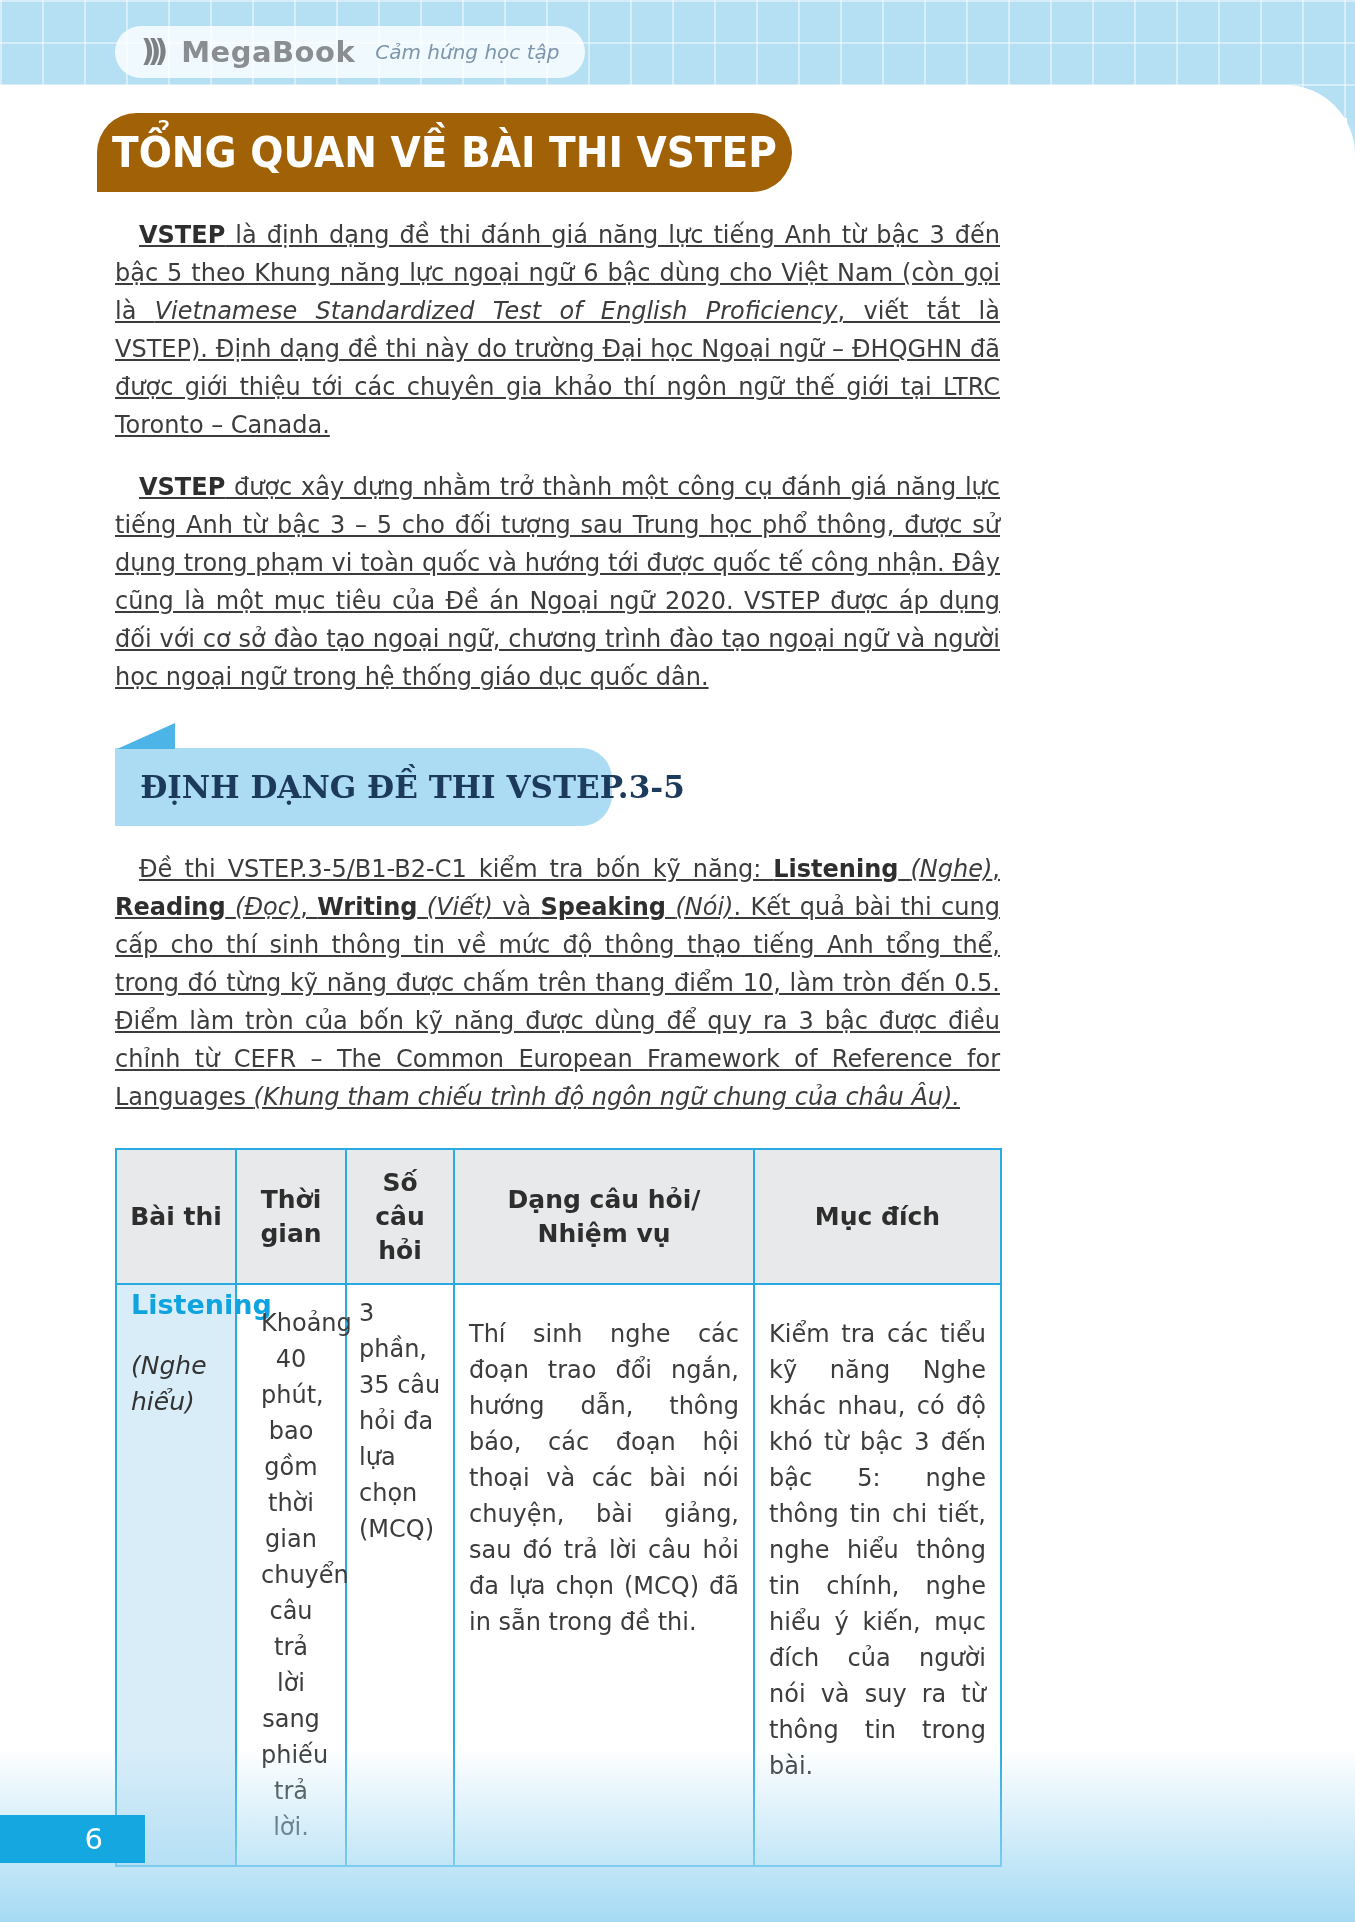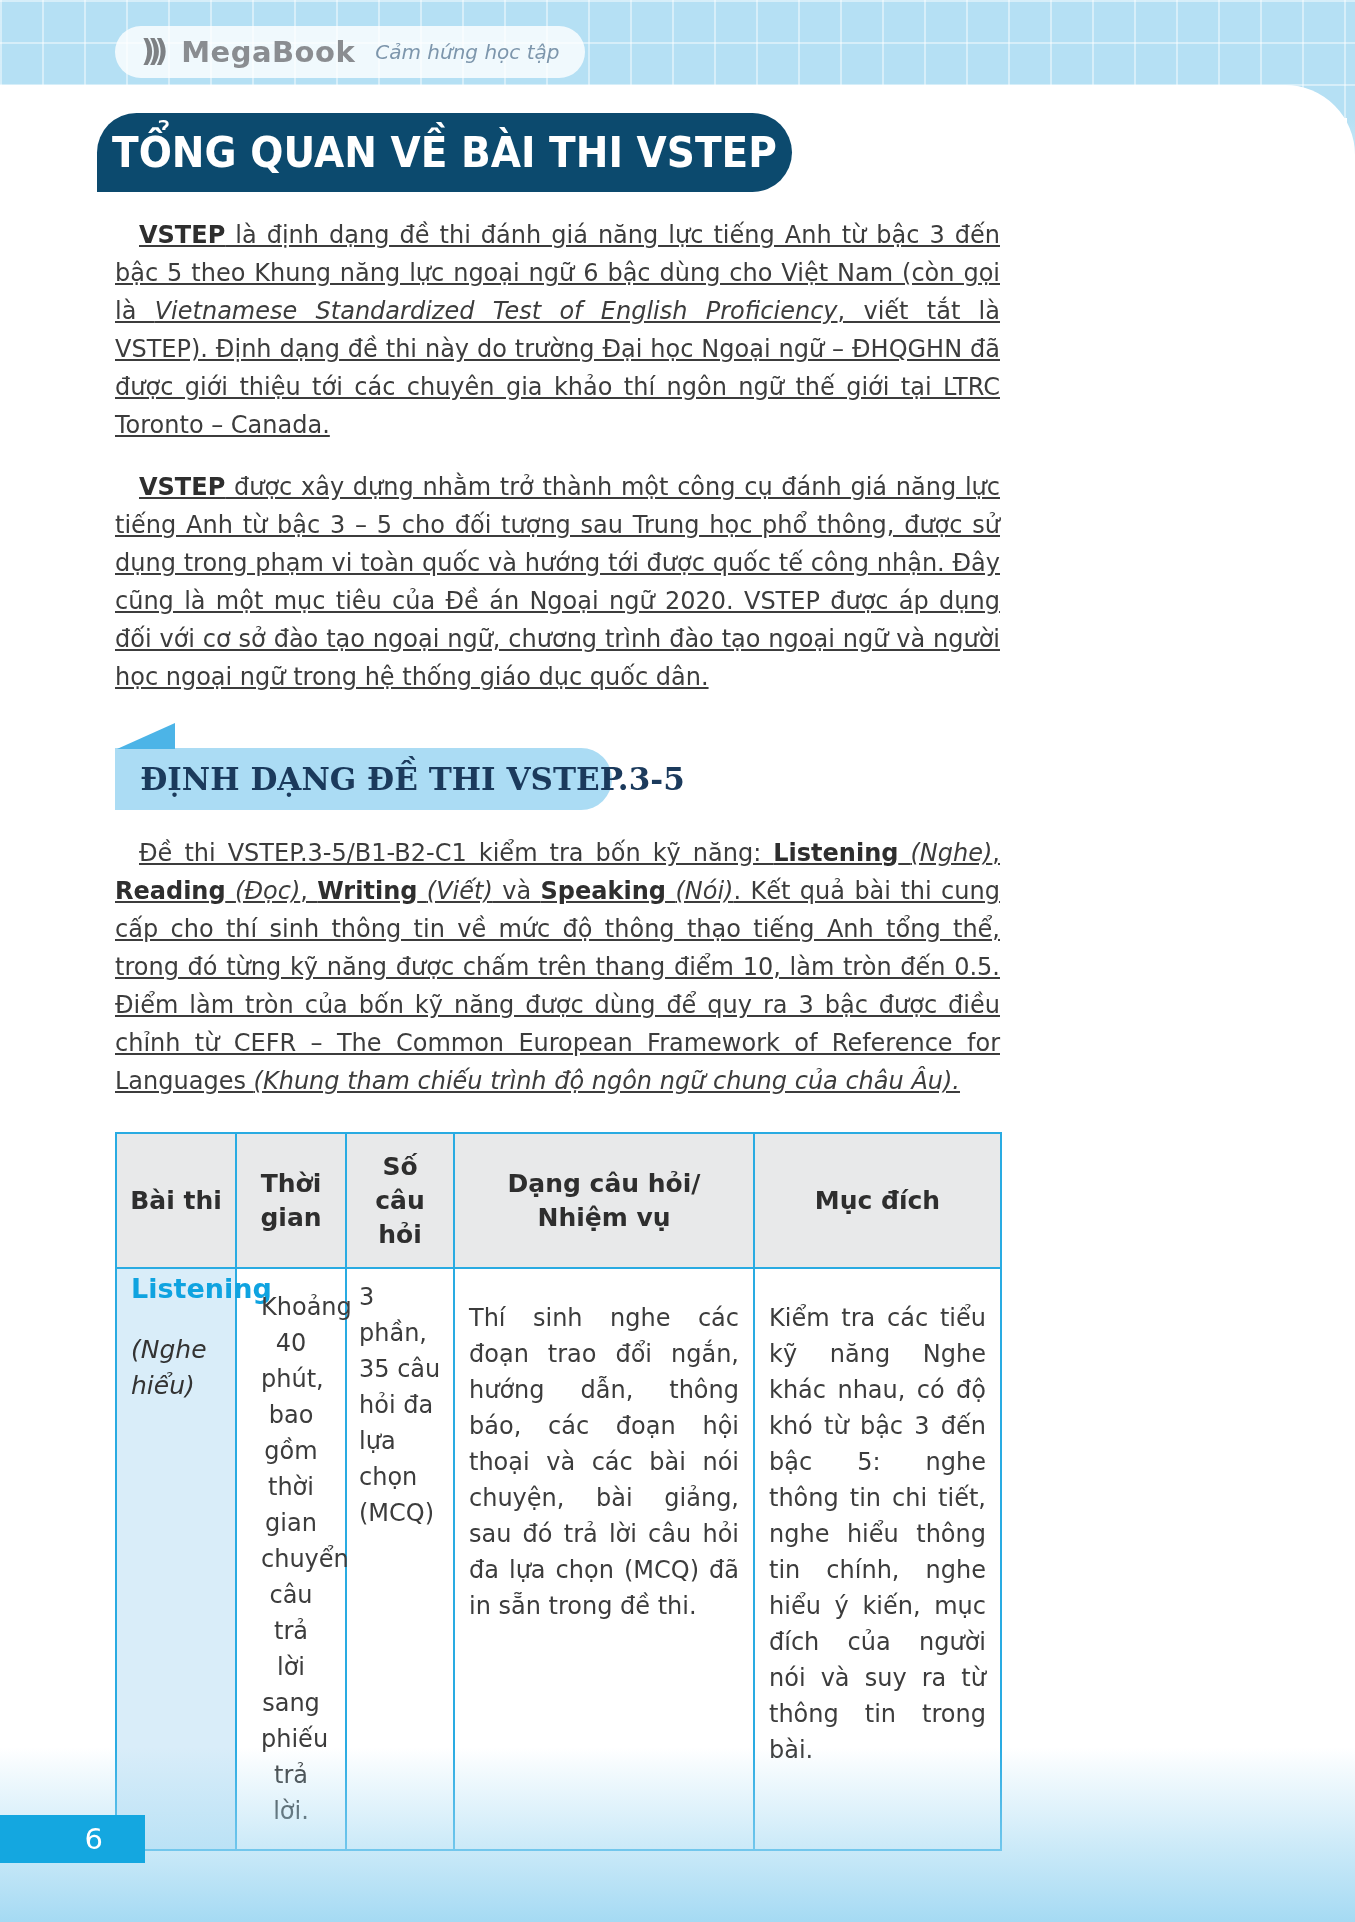--- a/index.html
+++ b/index.html
@@ -34,21 +34,21 @@
   }
   .brand-mark{
     color:#7e8184;font-weight:900;font-size:30px;letter-spacing:-7px;
     margin-right:10px;transform:translateY(-2px);
   }
   .brand-name{color:#8a8d91;font-size:29px;font-weight:600;letter-spacing:.5px;}
   .brand-slogan{color:#7d96ac;font-size:20px;font-style:italic;margin-left:10px;}
   
   .title-banner{
     position:relative;margin:28px 0 0 97px;width:695px;height:79px;
-    background:#0c4a6e;border-radius:45px 45px 45px 0;
+    background:#a16207;border-radius:45px 45px 45px 0;
     display:flex;align-items:center;justify-content:center;
   }
   .title-banner span{
     color:#ffffff;font-weight:800;font-size:42px;letter-spacing:0px;
     transform:scaleX(.93);white-space:nowrap;
   }
   
   .content{position:relative;margin-left:115px;width:885px;}
   .para{
     font-size:24px;line-height:38px;text-align:justify;text-indent:24px;
@@ -56,21 +56,21 @@
   }
   .seg-bold{font-weight:700;color:#2e2e2e;}
   .seg-italic{font-style:italic;}
   
   .section-wrap{position:relative;margin-top:52px;width:497px;}
   .corner-fold{
     position:absolute;top:-25px;left:2px;width:0;height:0;
     border-bottom:26px solid #4cb4e7;border-left:58px solid transparent;
   }
   .section-banner{
-    width:497px;height:62px;background:#abdcf4;border-radius:0 31px 31px 0;
+    width:497px;height:78px;background:#abdcf4;border-radius:0 31px 31px 0;
     display:flex;align-items:center;
   }
   .section-banner span{
     font-family:"DejaVu Serif","Liberation Serif",serif;
     color:#1b3a5c;font-weight:700;font-size:32px;padding-left:26px;
     white-space:nowrap;transform:scaleX(.97);transform-origin:left;
   }
   
   table.vstep{
     border-collapse:collapse;width:885px;margin-top:32px;table-layout:fixed;

